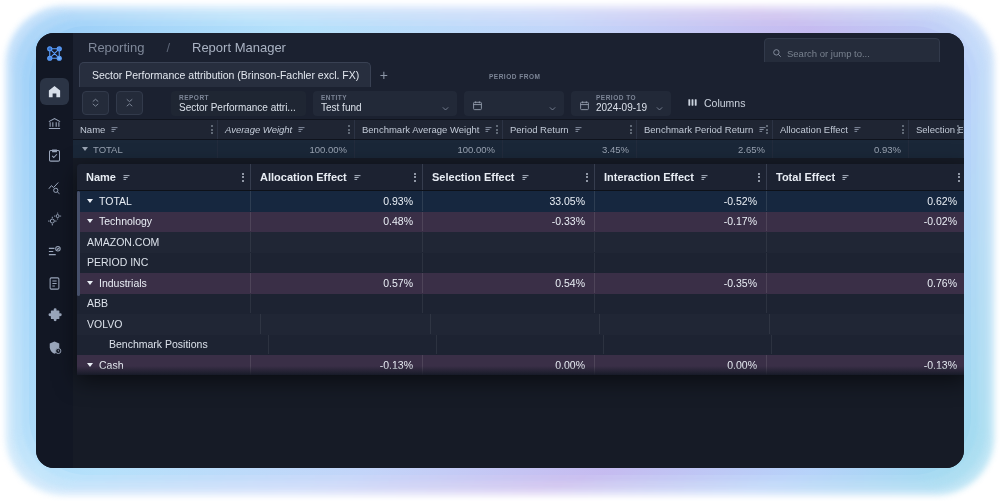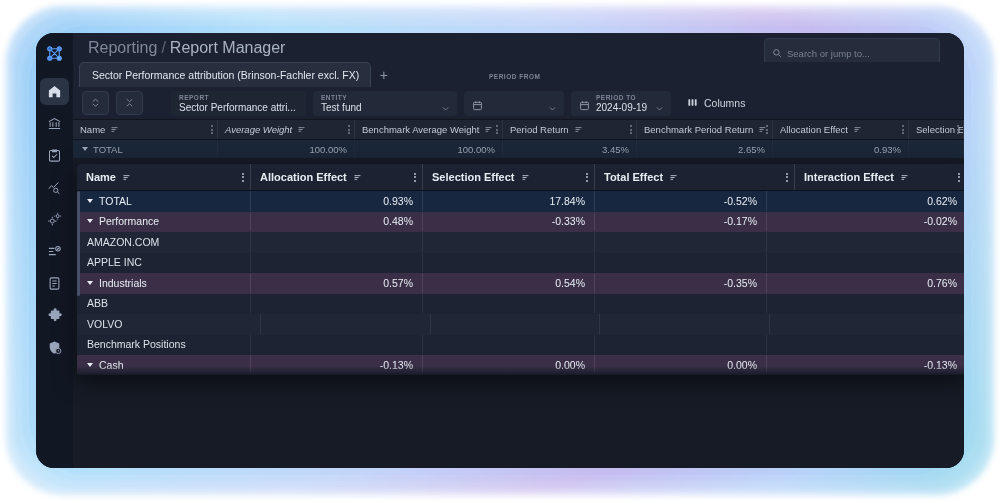--- a/index.html
+++ b/index.html
@@ -59,22 +59,22 @@
   .side-ico.active { background: #2b3445; color: #d7dee9; }
   .side-ico svg { display: block; }
 
   
   #topbar {
     position: absolute; left: 37px; top: 0; right: 0; height: 29px;
     background: #1b2130;
     display: flex; align-items: center;
   }
   #breadcrumb {
-    display: flex; align-items: center; gap: 4px;
-    padding-left: 15px; font-size: 16px; color: #7f8899;
+    display: flex; align-items: center; gap: 22px;
+    padding-left: 15px; font-size: 13px; color: #7f8899;
   }
   #breadcrumb .crumb-sep { color: #5d6677; }
   #breadcrumb .crumb-last { color: #aab3c3; }
   #searchbox {
     position: absolute; right: 24px; top: 5px;
     width: 176px; height: 30px;
     background: #252c3b; border: 1px solid #323a4b; border-radius: 4px;
     display: flex; align-items: center; gap: 5px; padding-left: 7px;
     font-size: 9.5px; color: #79828f; margin-left: 32px;
   }
@@ -542,35 +542,35 @@
               <svg width="9" height="9" viewBox="0 0 24 24" fill="none" stroke="currentColor" stroke-width="2.4">
                 <path d="M4 7h16M4 12h11M4 17h7"></path>
               </svg>
             </span>
             <span class="dots vdots">
               <i></i>
               <i></i>
               <i></i>
             </span>
           </div>
+          <div class="cell" style="width: 172px;">
+            <span>Interaction Effect</span>
+            <span class="sortico">
+              <svg width="9" height="9" viewBox="0 0 24 24" fill="none" stroke="currentColor" stroke-width="2.4">
+                <path d="M4 7h16M4 12h11M4 17h7"></path>
+              </svg>
+            </span>
+            <span class="dots vdots">
+              <i></i>
+              <i></i>
+              <i></i>
+            </span>
+          </div>
           <div class="cell" style="width: 200px;">
             <span>Total Effect</span>
-            <span class="sortico">
-              <svg width="9" height="9" viewBox="0 0 24 24" fill="none" stroke="currentColor" stroke-width="2.4">
-                <path d="M4 7h16M4 12h11M4 17h7"></path>
-              </svg>
-            </span>
-            <span class="dots vdots">
-              <i></i>
-              <i></i>
-              <i></i>
-            </span>
-          </div>
-          <div class="cell" style="width: 172px;">
-            <span>Interaction Effect</span>
             <span class="sortico">
               <svg width="9" height="9" viewBox="0 0 24 24" fill="none" stroke="currentColor" stroke-width="2.4">
                 <path d="M4 7h16M4 12h11M4 17h7"></path>
               </svg>
             </span>
             <span class="dots vdots">
               <i></i>
               <i></i>
               <i></i>
             </span>
@@ -579,33 +579,33 @@
       <div id="ov-body">
           <div class="ov-row r-total">
             <div class="cell nm ind1" style="width: 174px;">
               <span class="caret-d"></span>
               <span>TOTAL</span>
             </div>
             <div class="cell" style="width: 172px;">
               <span>0.93%</span>
             </div>
             <div class="cell" style="width: 172px;">
-              <span>17.84%</span>
+              <span>33.05%</span>
             </div>
             <div class="cell" style="width: 172px;">
               <span>-0.52%</span>
             </div>
             <div class="cell" style="width: 200px;">
               <span>0.62%</span>
             </div>
           </div>
           <div class="ov-row r-group">
             <div class="cell nm ind2" style="width: 174px;">
               <span class="caret-d"></span>
-              <span>Performance</span>
+              <span>Technology</span>
             </div>
             <div class="cell" style="width: 172px;">
               <span>0.48%</span>
             </div>
             <div class="cell" style="width: 172px;">
               <span>-0.33%</span>
             </div>
             <div class="cell" style="width: 172px;">
               <span>-0.17%</span>
             </div>
@@ -625,21 +625,21 @@
             </div>
             <div class="cell" style="width: 172px;">
               <span></span>
             </div>
             <div class="cell" style="width: 200px;">
               <span></span>
             </div>
           </div>
           <div class="ov-row r-leaf alt">
             <div class="cell nm ind3" style="width: 174px;">
-              <span>APPLE INC</span>
+              <span>PERIOD INC</span>
             </div>
             <div class="cell" style="width: 172px;">
               <span></span>
             </div>
             <div class="cell" style="width: 172px;">
               <span></span>
             </div>
             <div class="cell" style="width: 172px;">
               <span></span>
             </div>
@@ -693,21 +693,21 @@
               <span></span>
             </div>
             <div class="cell" style="width: 172px;">
               <span></span>
             </div>
             <div class="cell" style="width: 200px;">
               <span></span>
             </div>
           </div>
           <div class="ov-row r-leaf alt">
-            <div class="cell nm ind3" style="width: 174px;">
+            <div class="cell nm ind3" style="width: 174px; margin-left: 22px;">
               <span>Benchmark Positions</span>
             </div>
             <div class="cell" style="width: 172px;">
               <span></span>
             </div>
             <div class="cell" style="width: 172px;">
               <span></span>
             </div>
             <div class="cell" style="width: 172px;">
               <span></span>

